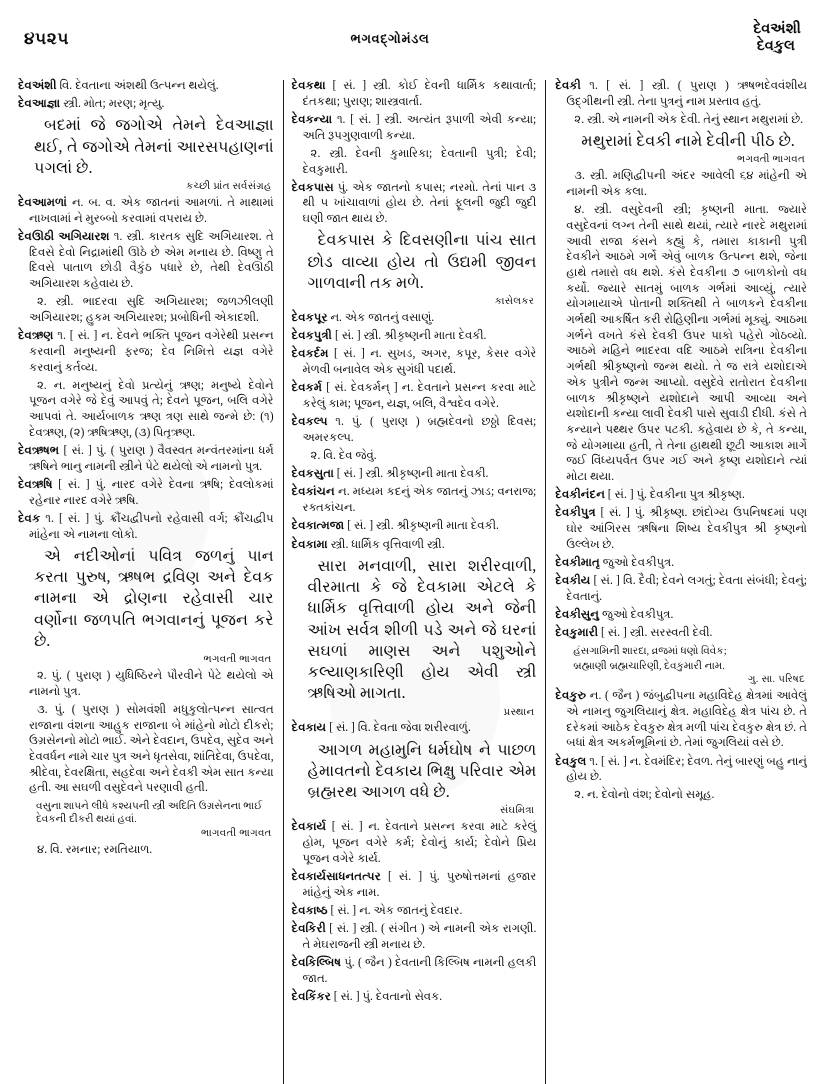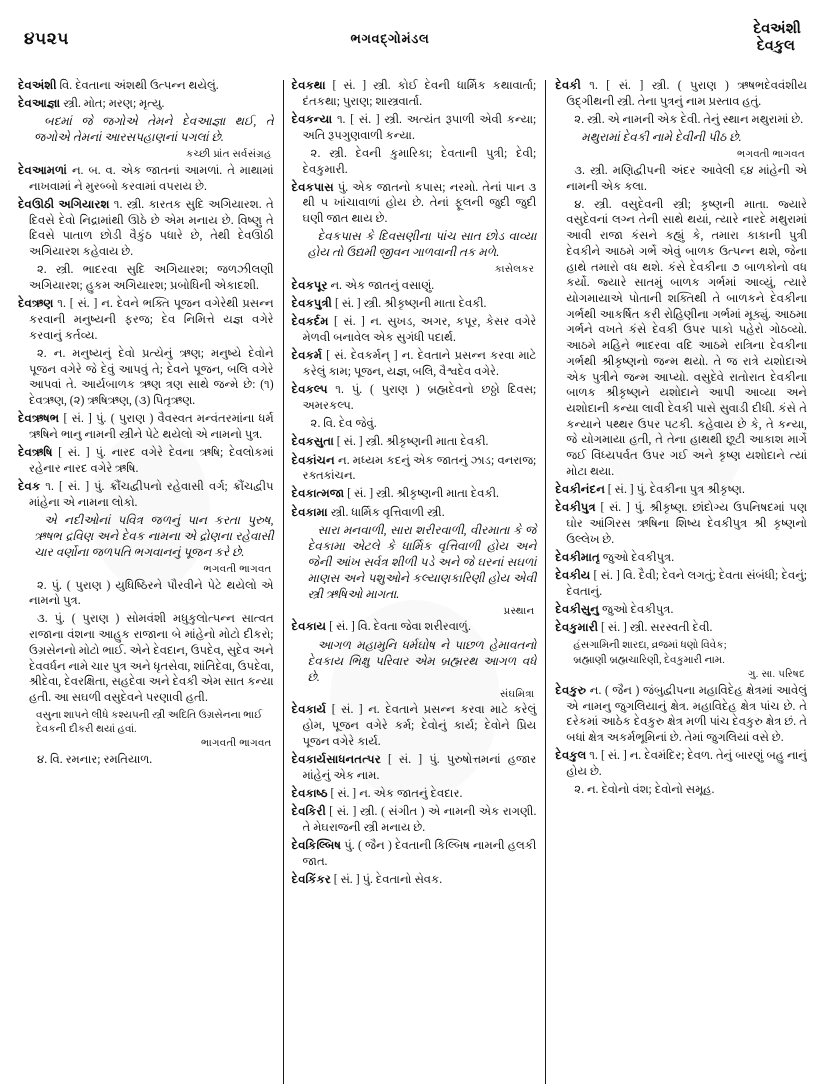--- a/index.html
+++ b/index.html
@@ -96,24 +96,23 @@
   }
   .headword {
     font-weight: bold;
     letter-spacing: 0.1px;
   }
   .quote {
     display: block;
     margin: 1px 0 2px 0;
     padding-left: 16px;
     text-indent: 10px;
-    font-size: 12px;
+    font-size: 16px;
     text-align: justify;
     line-height: 1.33;
-    font-style: italic;
   }
   .source {
     display: block;
     text-align: right;
     font-size: 10.2px;
     margin-top: -1px;
     margin-bottom: 2px;
     padding-right: 2px;
     letter-spacing: 0.3px;
   }

